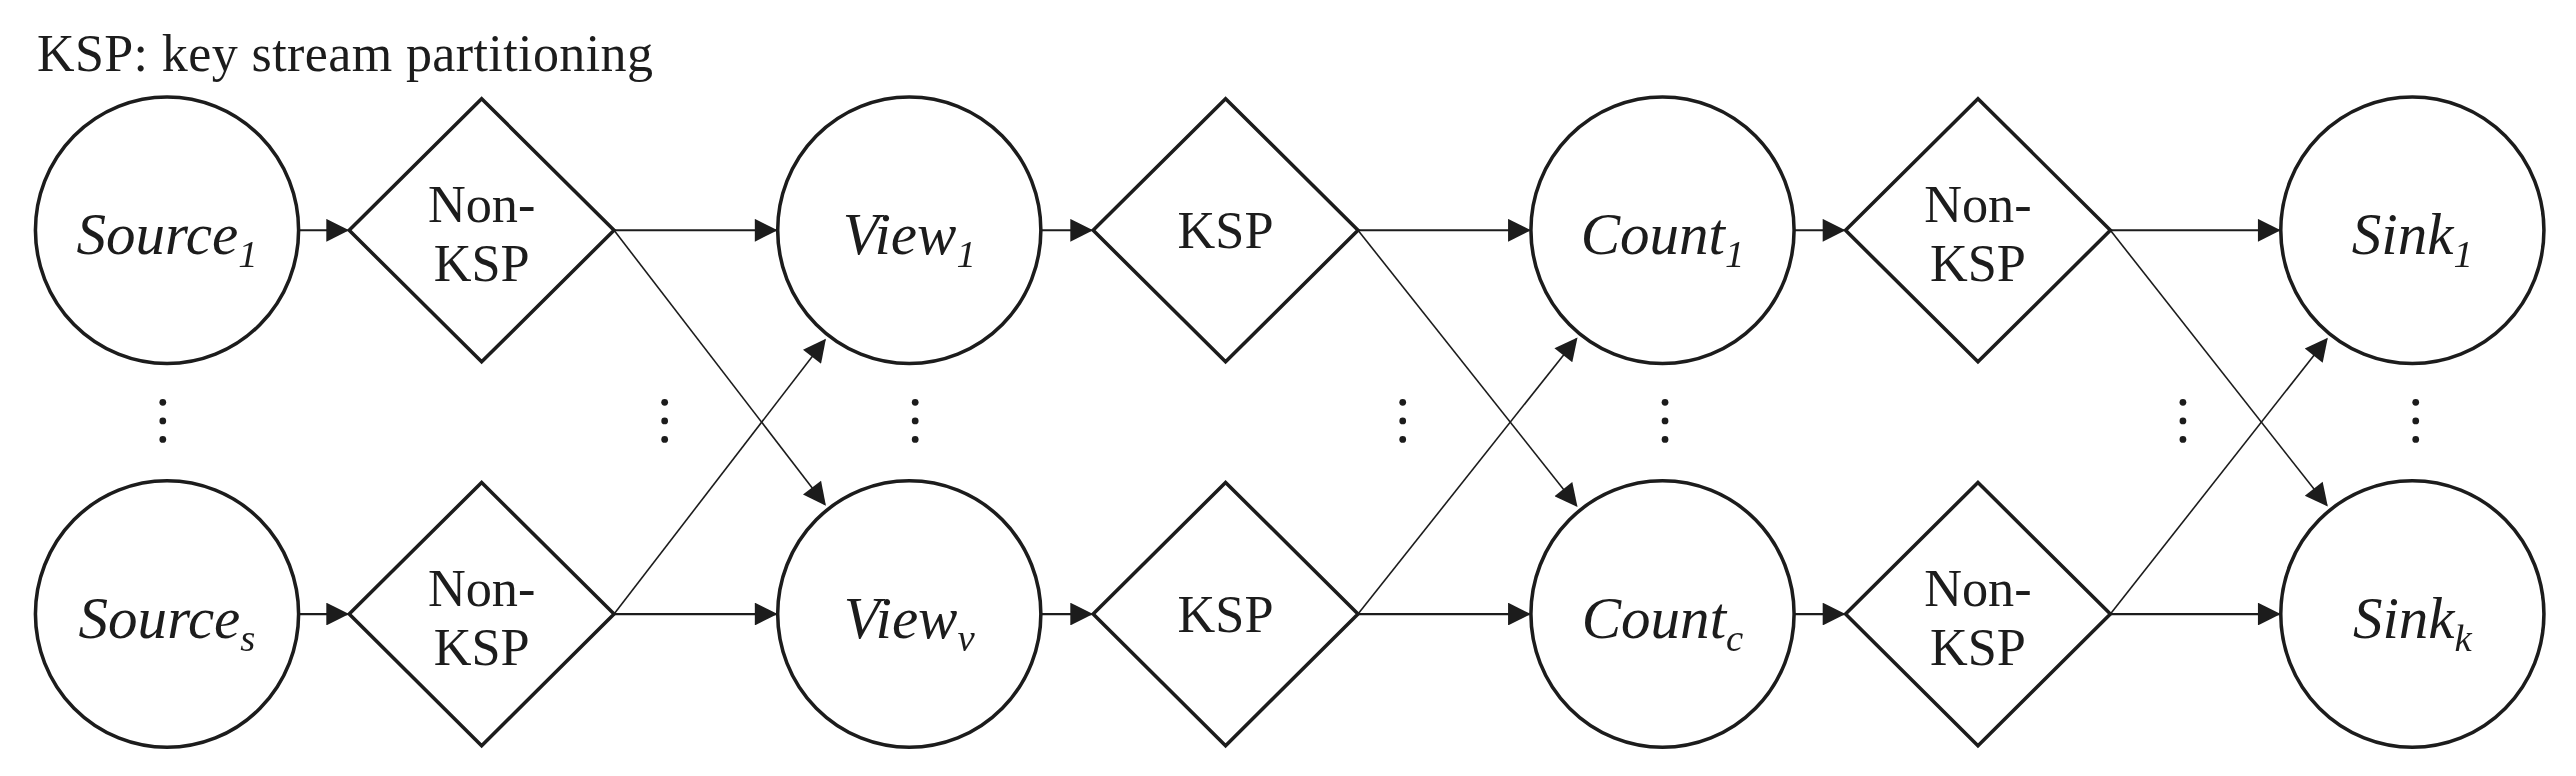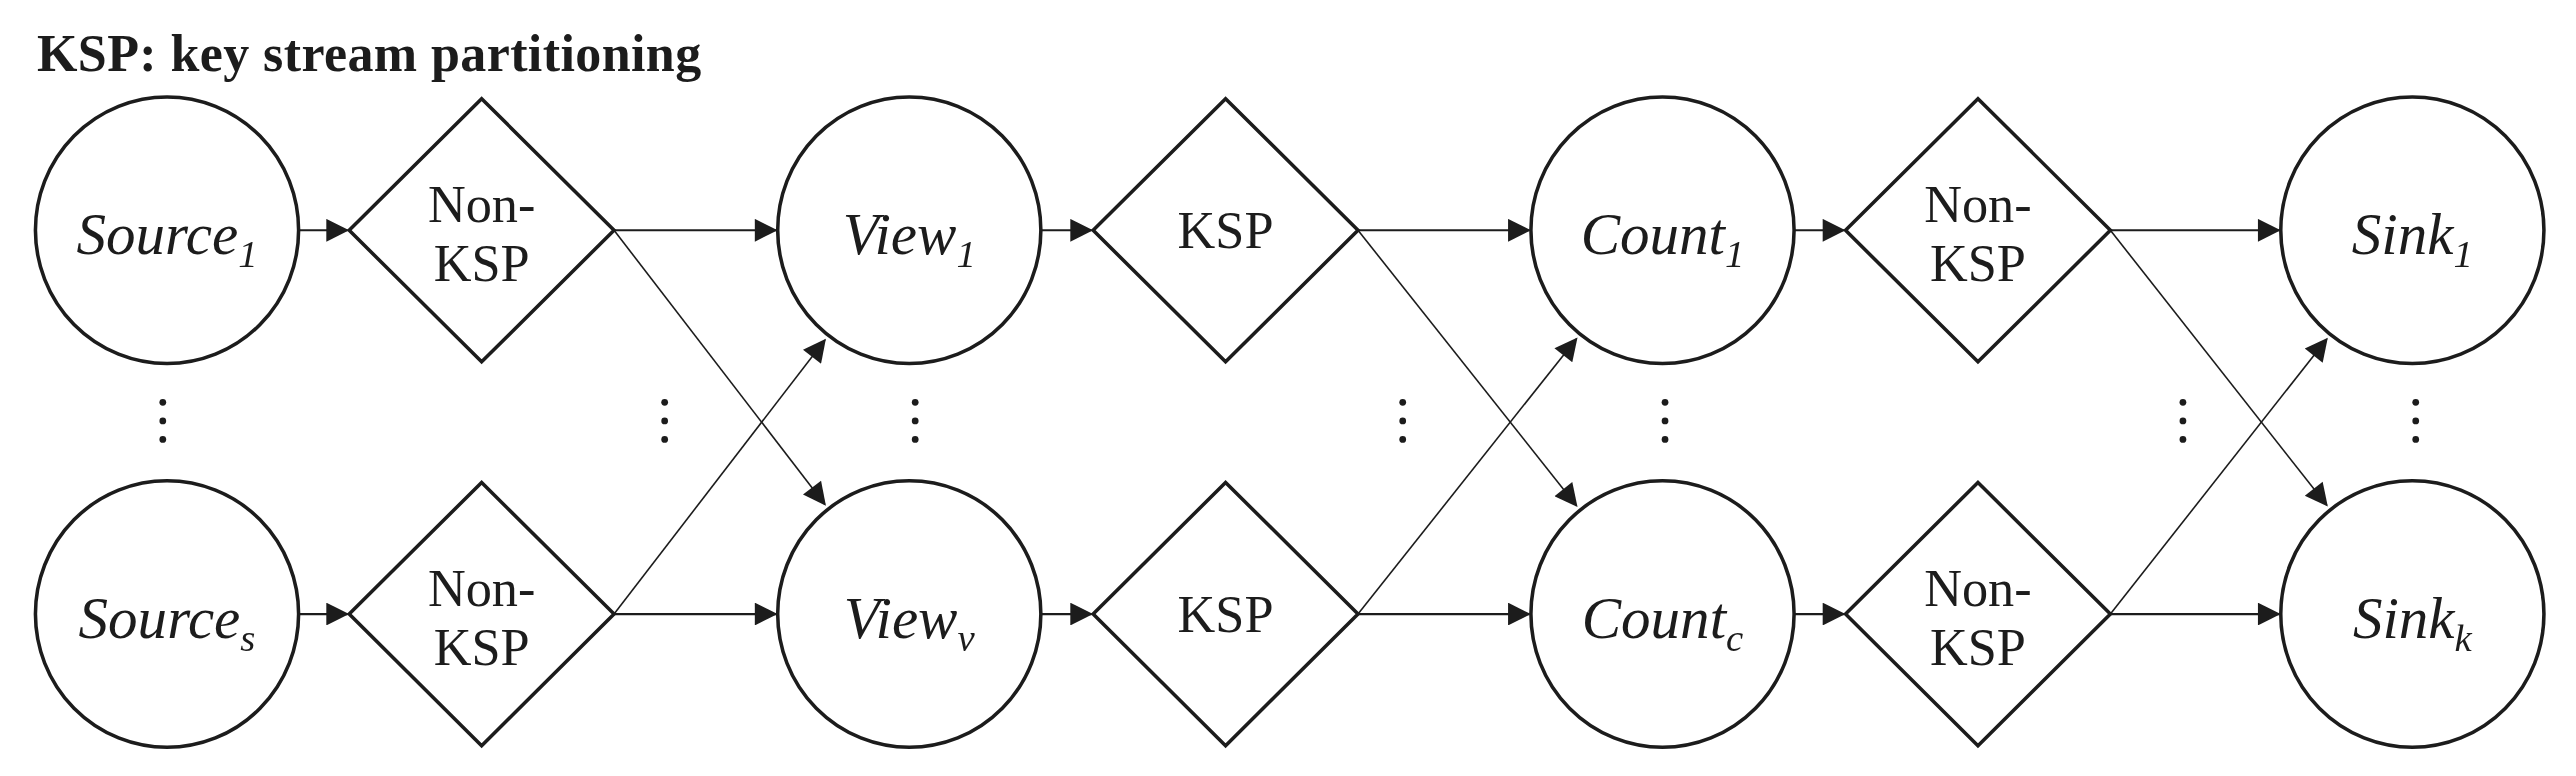--- a/index.html
+++ b/index.html
@@ -17,21 +17,20 @@
   }
   #diagram-title {
     position: absolute;
     left: 37px;
     top: 25px;
     font-size: 52px;
     line-height: 1.1;
     color: #1c1c1c;
     white-space: nowrap;
     letter-spacing: 0.4px;
-    font-weight: bold;
   }
   #diagram-svg {
     position: absolute;
     left: 0;
     top: 0;
   }
   
   .shape {
     fill: #ffffff;
     stroke: #1c1c1c;

